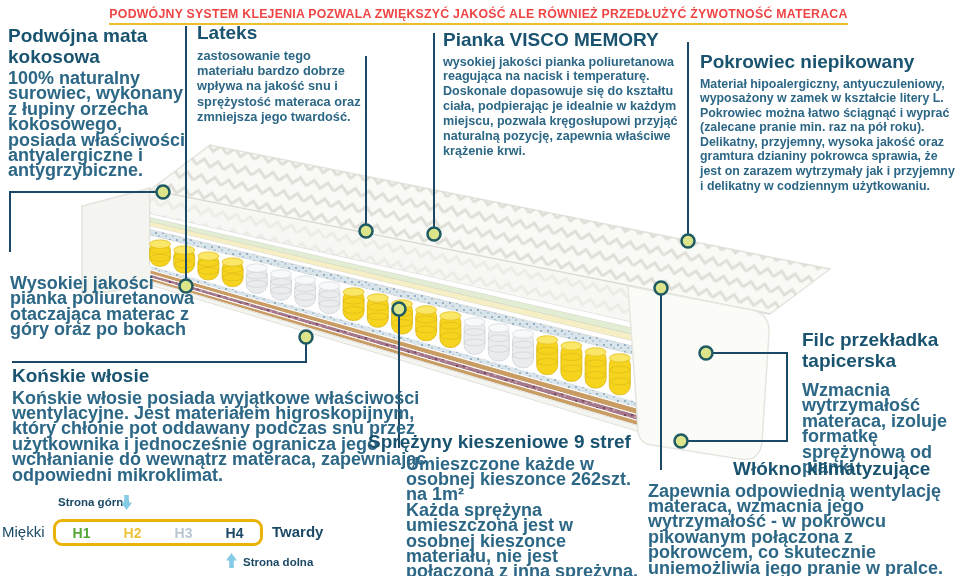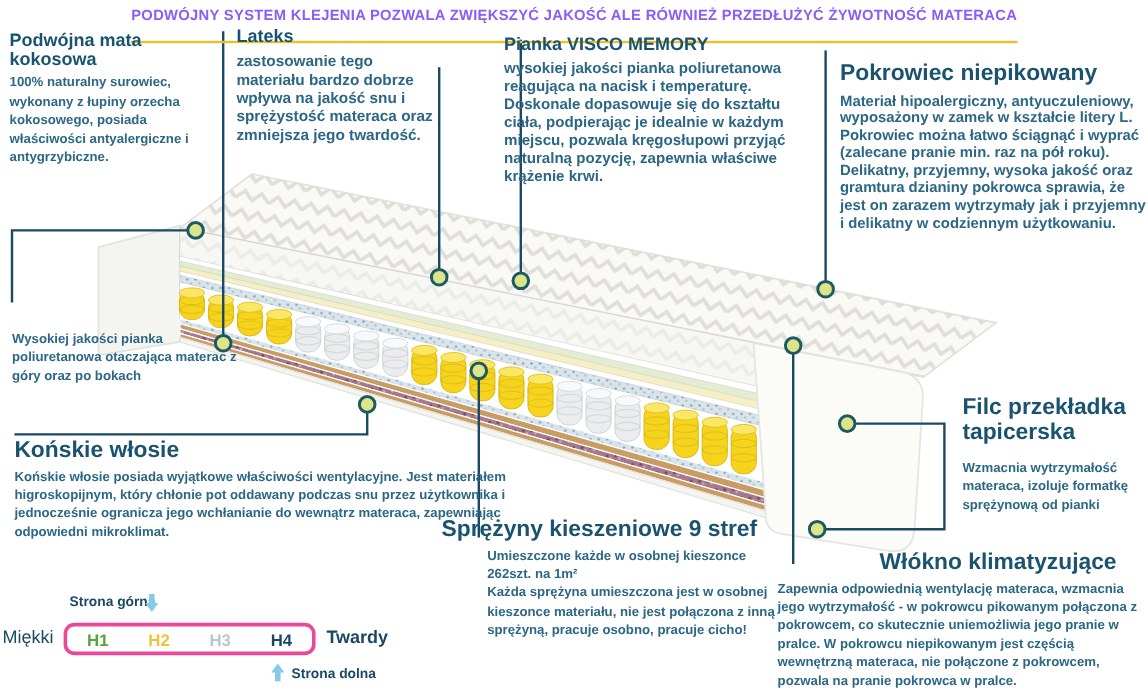--- a/index.html
+++ b/index.html
@@ -1,47 +1,47 @@
 <!DOCTYPE html>
 <html><head>
 <meta charset="utf-8">
 <style>
   html,body{margin:0;padding:0;background:#fff;}
   #stage{position:relative;width:957px;height:576px;background:#fff;overflow:hidden;
          font-family:"Liberation Sans","DejaVu Sans",sans-serif;}
   .banner{position:absolute;top:4px;left:0;width:100%;text-align:center;}
-  .banner span{display:inline-block;color:#8b5cf6;font-size:12.3px;font-weight:700;
-               letter-spacing:.25px;border-bottom:2px solid #efbf2a;padding-bottom:14px;}
+  .banner span{display:inline-block;color:#ef4444;font-size:12.3px;font-weight:700;
+               letter-spacing:.25px;border-bottom:2px solid #efbf2a;padding-bottom:2px;}
   .blk{position:absolute;color:#2c6786;}
   .blk h3{margin:0 0 4px 0;color:#19536f;font-weight:700;line-height:1.08;}
-  .blk p{margin:0;font-weight:700;font-size:11px;line-height:15.4px;}
-  .h-sm h3{font-size:15px;}
+  .blk p{margin:0;font-weight:700;font-size:18px;line-height:15.4px;}
+  .h-sm h3{font-size:19px;}
   .h-lg h3{font-size:19px;}
   .prelines p{white-space:pre-line;margin-left:38px;}
   .b-mata{left:8px;top:26px;width:178px;}
   .b-lateks{left:197px;top:23px;width:170px;}
   .b-lateks p{font-size:12.8px;}
-  .b-visco{left:420px;top:30px;width:243px;}
+  .b-visco{left:443px;top:30px;width:243px;}
   .b-visco p{font-size:12.6px;line-height:14.9px;}
   .b-pokrowiec{left:700px;top:40px;width:257px;margin-top:12px;}
   .b-pokrowiec p{font-size:12.4px;line-height:14.6px;margin-top:2px;}
   .b-t25{left:10px;top:276px;width:190px;}
   .b-konskie{left:12px;top:366px;width:440px;}
   .b-sprezyny{left:368px;top:432px;width:278px;}
   .b-filc{left:802px;top:330px;width:158px;}
   .b-filc p{margin-top:12px;}
   .b-wlokno{left:648px;top:459px;width:310px;}
   .b-wlokno h3{margin-left:85px;}
   svg{position:absolute;left:0;top:0;}
   
   .scale{position:absolute;left:0;top:490px;width:345px;height:86px;color:#1b4965;}
   .scale .toplab{position:absolute;left:58px;top:6px;font-size:11.5px;font-weight:700;}
   .scale .botlab{position:absolute;left:243px;top:66px;font-size:11.5px;font-weight:700;}
   .scale .box{position:absolute;left:53px;top:29px;width:204px;height:21px;
-              border:3px solid #ec4899;border-radius:9px;background:#fff;
+              border:3px solid #eab308;border-radius:9px;background:#fff;
               display:flex;align-items:center;justify-content:space-around;}
   .scale .lvl{font-size:14px;font-weight:700;}
   .scale .soft{position:absolute;left:2px;top:33px;font-size:15px;font-weight:400;}
   .scale .hard{position:absolute;left:272px;top:33px;font-size:15px;font-weight:700;}
   .arr{position:absolute;width:11px;height:15px;}
 </style>
 </head>
 <body>
 
 <div id="stage">

